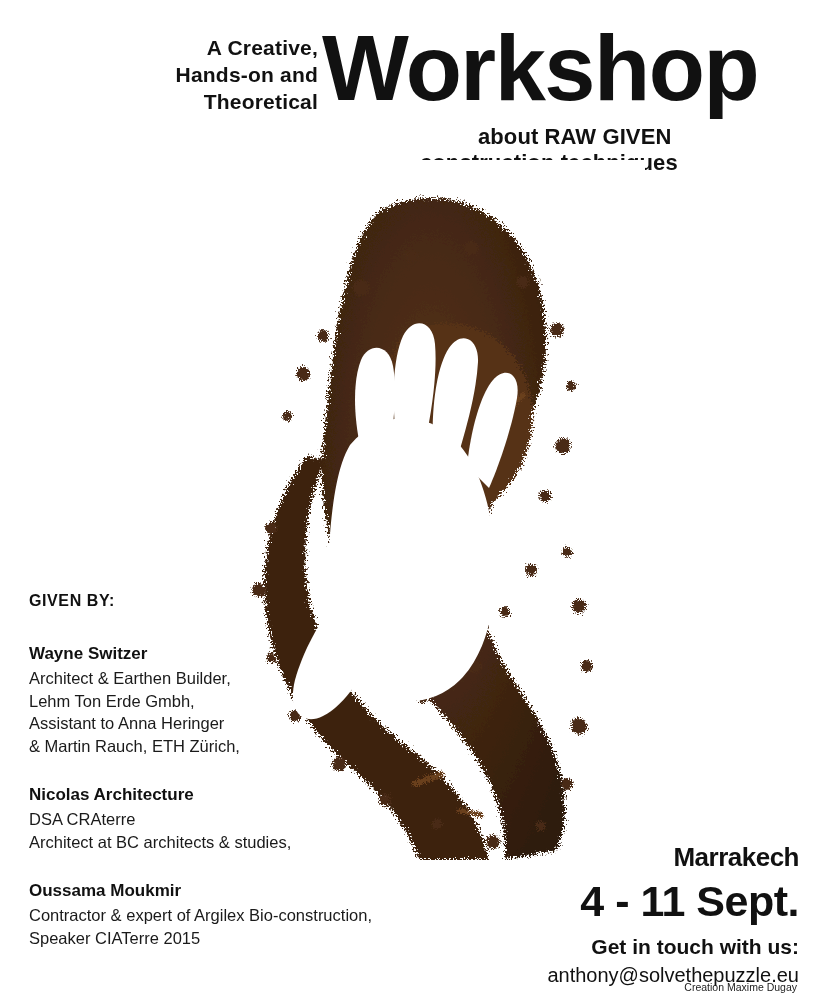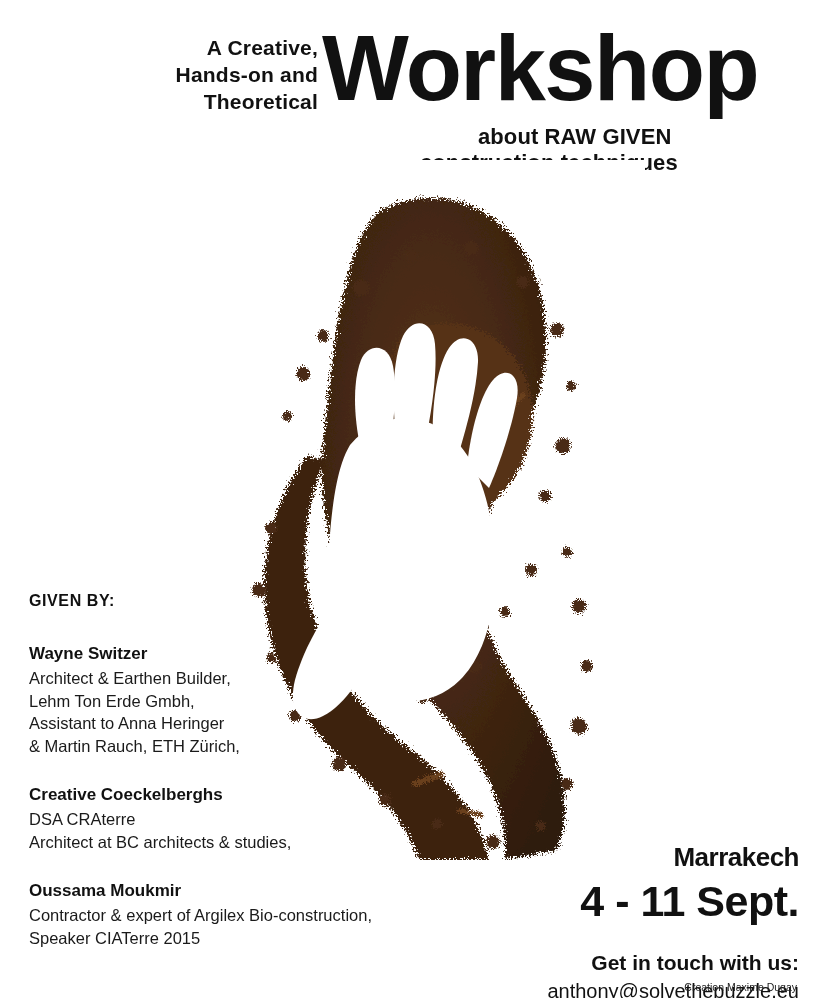--- a/index.html
+++ b/index.html
@@ -123,21 +123,21 @@
     color: #111;
   }
   .dates {
     font-weight: bold;
     font-size: 43px;
     line-height: 45px;
     letter-spacing: -0.5px;
     color: #111;
   }
   .contact-label {
-    margin-top: 26px;
+    margin-top: 10px;
     font-weight: bold;
     font-size: 21px;
     line-height: 25px;
     color: #111;
   }
   .contact-email {
     margin-top: 4px;
     font-size: 20px;
     line-height: 24px;
     color: #111;
@@ -276,21 +276,21 @@
 
     <div class="speaker">
       <div class="speaker-name">Wayne Switzer</div>
       <div class="speaker-line">Architect &amp; Earthen Builder,</div>
       <div class="speaker-line">Lehm Ton Erde Gmbh,</div>
       <div class="speaker-line">Assistant to Anna Heringer</div>
       <div class="speaker-line">&amp; Martin Rauch, ETH Zürich,</div>
     </div>
 
     <div class="speaker">
-      <div class="speaker-name">Creative Coeckelberghs</div>
+      <div class="speaker-name">Nicolas Architecture</div>
       <div class="speaker-line">DSA CRAterre</div>
       <div class="speaker-line">Architect at BC architects &amp; studies,</div>
     </div>
 
     <div class="speaker">
       <div class="speaker-name">Oussama Moukmir</div>
       <div class="speaker-line">Contractor &amp; expert of Argilex Bio-construction,</div>
       <div class="speaker-line">Speaker CIATerre 2015</div>
     </div>
 

